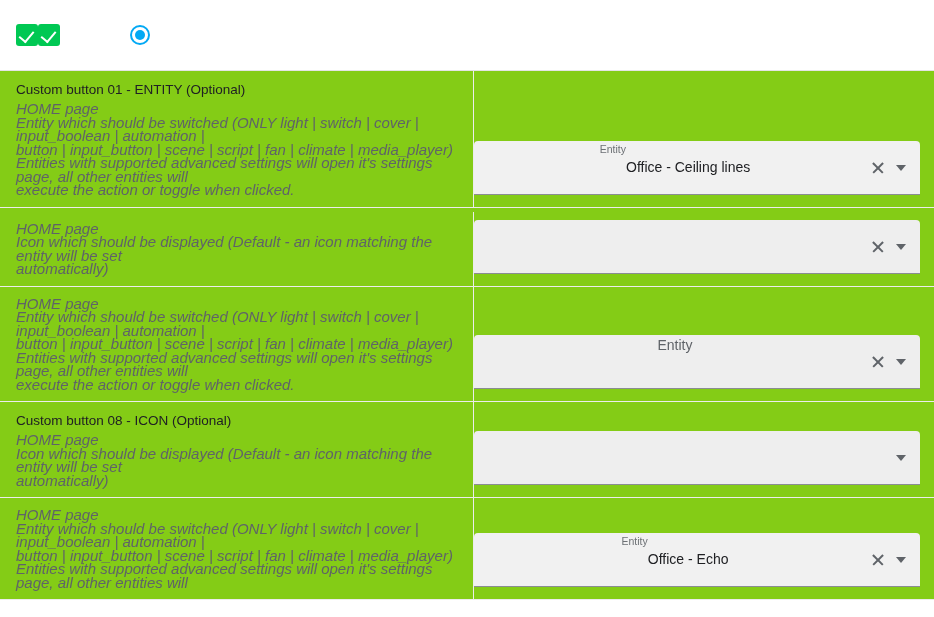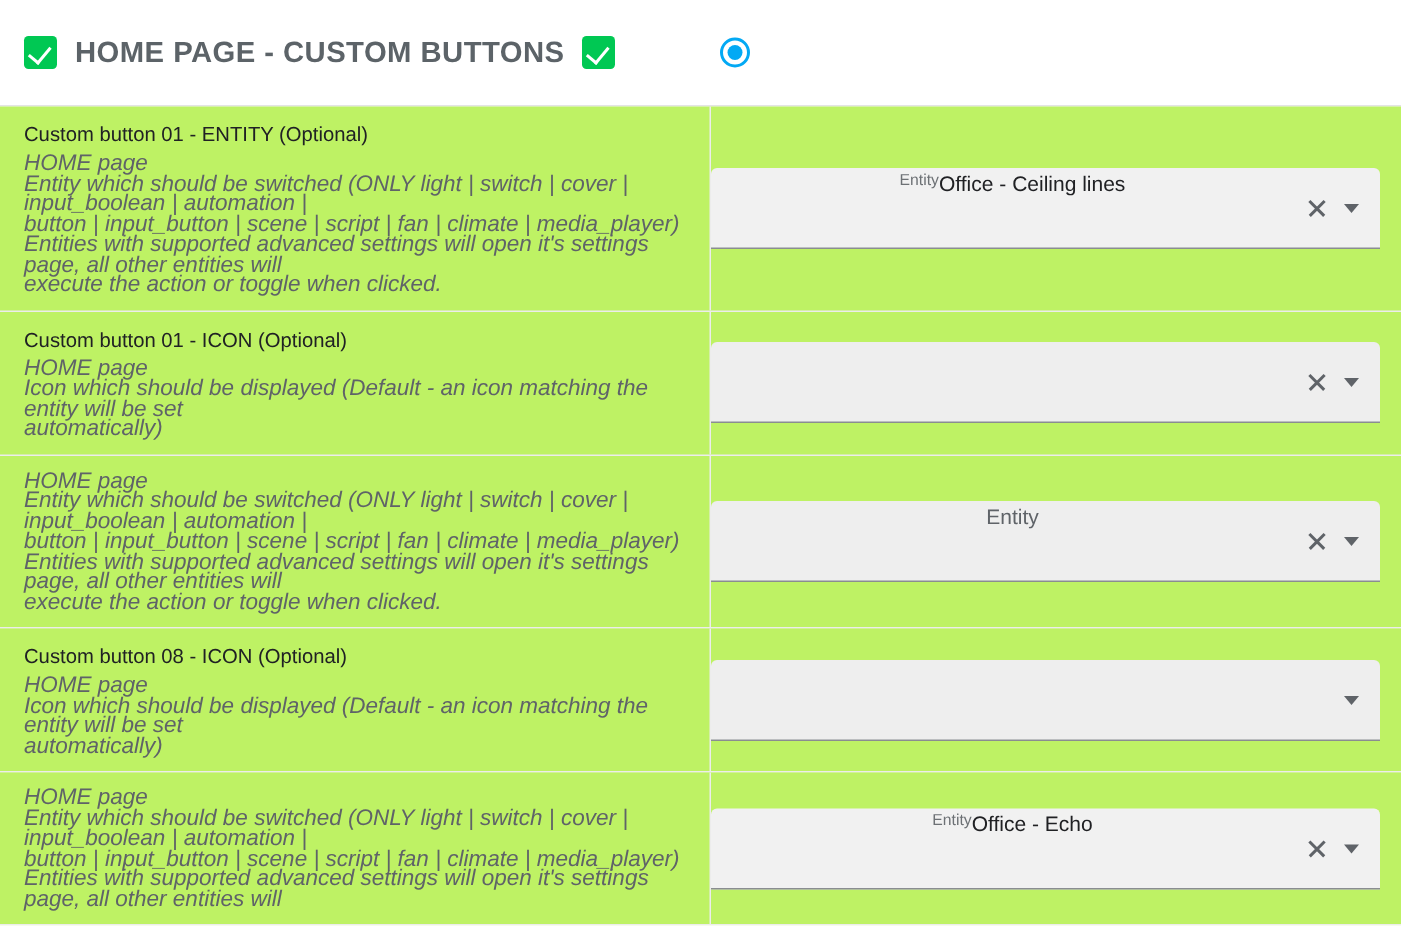--- a/index.html
+++ b/index.html
@@ -68,23 +68,23 @@
     width: 10px;
     height: 10px;
     border-radius: 50%;
     background: #03a9f4;
   }
 
   
   .rows { width: 934px; }
   .row {
     display: flex;
-    align-items: center;
+    align-items: flex-end;
     border-bottom: 1px solid #ececec;
-    background: #bef264;
+    background: #84cc16;
     padding: 0;
   }
   .row-left {
     width: 474px;
     flex: 0 0 474px;
     border-right: 1px solid #ececec;
     padding: 10px 14px 10px 16px;
     min-height: 62px;
   }
   .row-label {
@@ -134,20 +134,21 @@
     line-height: 12px;
     margin-bottom: 2px;
   }
   .field-value {
     font-size: 14px;
     color: #202124;
     line-height: 17px;
     white-space: nowrap;
     overflow: hidden;
     text-overflow: ellipsis;
+    margin-top: 16px;
   }
   .field-placeholder {
     font-size: 14px;
     color: #5f6368;
     line-height: 17px;
   }
   .field-icons {
     display: flex;
     align-items: center;
     gap: 10px;
@@ -190,21 +191,20 @@
     background: #8a8d91;
   }
 </style>
 </head>
 <body>
 
 <div class="page">
 
   <div class="header">
     <div class="check-box"></div>
-    <div class="header-title">HOME PAGE - CUSTOM BUTTONS</div>
     <div class="check-box"></div>
     <div class="radio-outer">
       <div class="radio-inner"></div>
     </div>
   </div>
 
   <div class="rows" id="rows">
       <div class="row">
         <div class="row-left">
           <div class="row-label">Custom button 01 - ENTITY (Optional)</div>
@@ -225,21 +225,20 @@
             <div class="field-icons">
               <div class="icon-clear"></div>
               <div class="icon-caret"></div>
             </div>
             <div class="field-underline"></div>
           </div>
         </div>
       </div>
       <div class="row">
         <div class="row-left">
-          <div class="row-label">Custom button 01 - ICON (Optional)</div>
           <div class="row-desc">
             <div>HOME page</div>
             <div>Icon which should be displayed (Default - an icon matching the entity will be set</div>
             <div>automatically)</div>
           </div>
         </div>
         <div class="row-right">
           <div class="field">
             <div class="field-textwrap"></div>
             <div class="field-icons">

